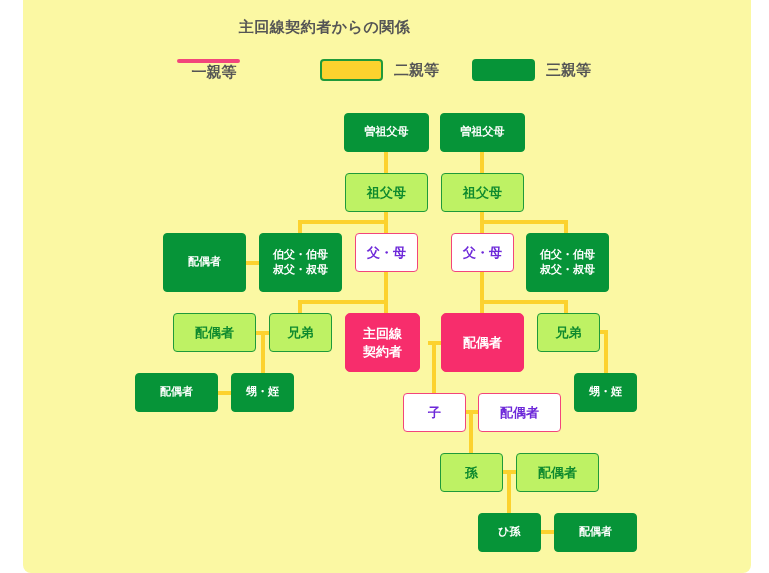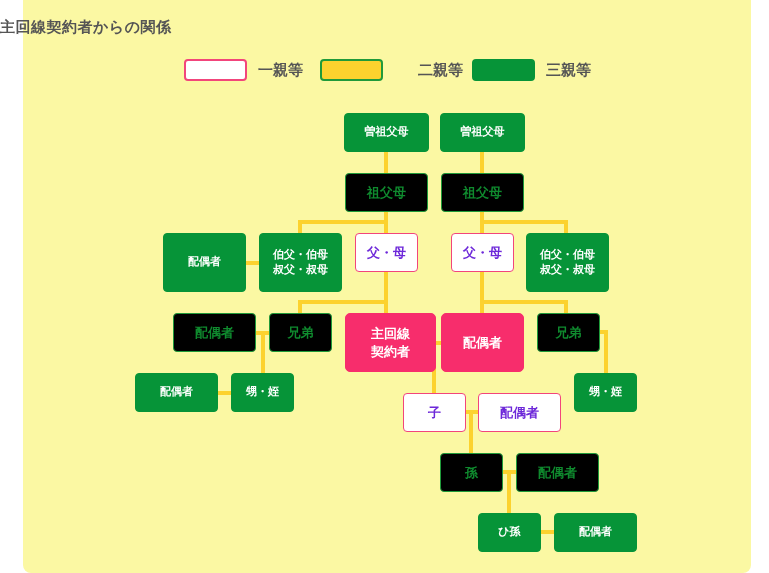--- a/index.html
+++ b/index.html
@@ -3,54 +3,54 @@
   <meta charset="utf-8">
   <style>
     * { box-sizing: border-box; margin: 0; padding: 0; }
     html, body { width: 769px; height: 573px; background: #ffffff; overflow: hidden; }
     body { font-family: "DejaVu Sans", "Liberation Sans", sans-serif; position: relative; }
     .panel {
       position: absolute; left: 23px; top: 0; width: 728px; height: 573px;
       background: #fbf8a3; border-radius: 0 0 8px 8px;
     }
     .title {
-      position: absolute; left: 0; top: 18px; width: 649px; text-align: left;
+      position: absolute; left: 0; top: 18px; width: 649px; text-align: center;
       font-size: 15px; font-weight: bold; color: #555555; letter-spacing: 0.5px;
     }
     .legend-item { position: absolute; top: 59px; height: 22px; display: flex; align-items: center; }
     .legend-swatch { width: 63px; height: 22px; border-radius: 4px; }
     .legend-label { margin-left: 11px; font-size: 15px; font-weight: bold; color: #555555; }
     .sw-1 { background: #ffffff; border: 2px solid #f2457b; }
     .sw-2 { background: #fcd22e; border: 2px solid #1f9a3a; }
     .sw-3 { background: #069438; border: 2px solid #069438; }
 
     .line { position: absolute; background: #fcd22e; }
 
     .node {
       position: absolute; display: flex; align-items: center; justify-content: center;
       text-align: center; font-weight: bold; border-radius: 4px; line-height: 1.35;
       white-space: pre-line;
     }
     .d1 { background: #ffffff; border: 1.5px solid #f2457b; color: #6d28d9; font-size: 13px; }
-    .d2 { background: #000000; border: 1.5px solid #1f9a3a; color: #0f8a2e; font-size: 13px; }
+    .d2 { background: #bef264; border: 1.5px solid #1f9a3a; color: #0f8a2e; font-size: 13px; }
     .d3 { background: #069438; border: 1.5px solid #069438; color: #ffffff; font-size: 11px; }
     .self { background: #f72d6c; border: 1.5px solid #f72d6c; color: #ffffff; font-size: 13px; border-radius: 5px; }
   </style>
 </head>
 <body>
 
 <div class="panel"></div>
 
 <div class="title">主回線契約者からの関係</div>
 
-<div class="legend-item" style="left:184px;">
+<div class="legend-item" style="left:177px;flex-direction:column;">
   <div class="legend-swatch sw-1"></div>
   <span class="legend-label">一親等</span>
 </div>
-<div class="legend-item" style="left:320px;gap:24px;">
+<div class="legend-item" style="left:320px;">
   <div class="legend-swatch sw-2"></div>
   <span class="legend-label">二親等</span>
 </div>
 <div class="legend-item" style="left:472px;">
   <div class="legend-swatch sw-3"></div>
   <span class="legend-label">三親等</span>
 </div>
 
 <div class="line" style="left:384px; top:152px; width:4px; height:162px;"></div>
 
@@ -102,21 +102,21 @@
 <div class="node d3" style="left:163px; top:233px; width:83px; height:59px;">配偶者</div>
 <div class="node d3" style="left:259px; top:233px; width:83px; height:59px;">伯父・伯母
 叔父・叔母</div>
 <div class="node d1" style="left:355px; top:233px; width:63px; height:39px;">父・母</div>
 <div class="node d1" style="left:451px; top:233px; width:63px; height:39px;">父・母</div>
 <div class="node d3" style="left:526px; top:233px; width:83px; height:59px;">伯父・伯母
 叔父・叔母</div>
 
 <div class="node d2" style="left:173px; top:313px; width:83px; height:39px;">配偶者</div>
 <div class="node d2" style="left:269px; top:313px; width:63px; height:39px;">兄弟</div>
-<div class="node self" style="left:345px; top:313px; width:91px; height:59px;">主回線
+<div class="node self" style="left:345px; top:313px; width:75px; height:59px;">主回線
 契約者</div>
 <div class="node self" style="left:441px; top:313px; width:83px; height:59px;">配偶者</div>
 <div class="node d2" style="left:537px; top:313px; width:63px; height:39px;">兄弟</div>
 
 <div class="node d3" style="left:135px; top:373px; width:83px; height:39px;">配偶者</div>
 <div class="node d3" style="left:231px; top:373px; width:63px; height:39px;">甥・姪</div>
 <div class="node d3" style="left:574px; top:373px; width:63px; height:39px;">甥・姪</div>
 
 <div class="node d1" style="left:403px; top:393px; width:63px; height:39px;">子</div>
 <div class="node d1" style="left:478px; top:393px; width:83px; height:39px;">配偶者</div>

